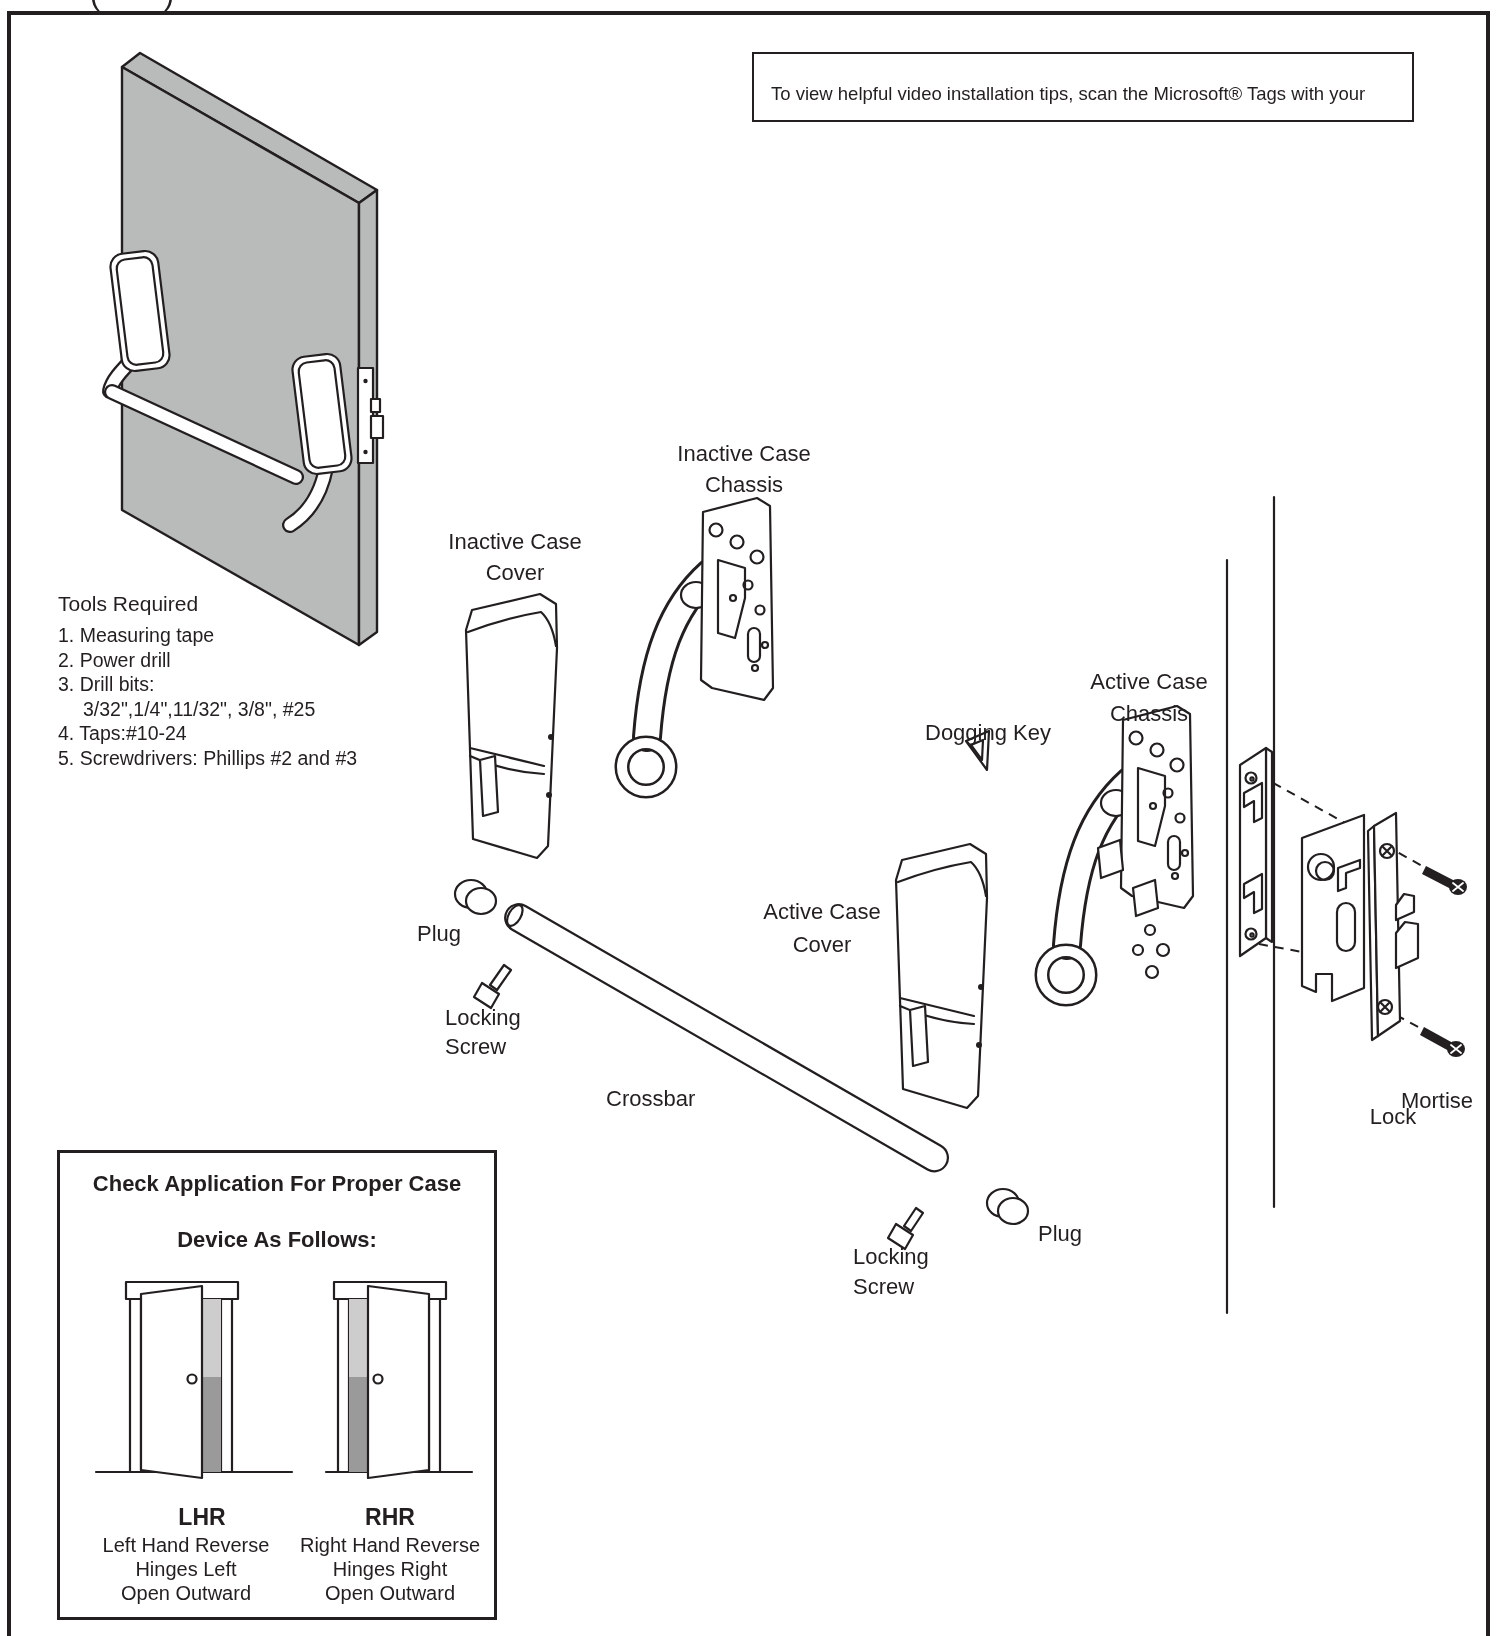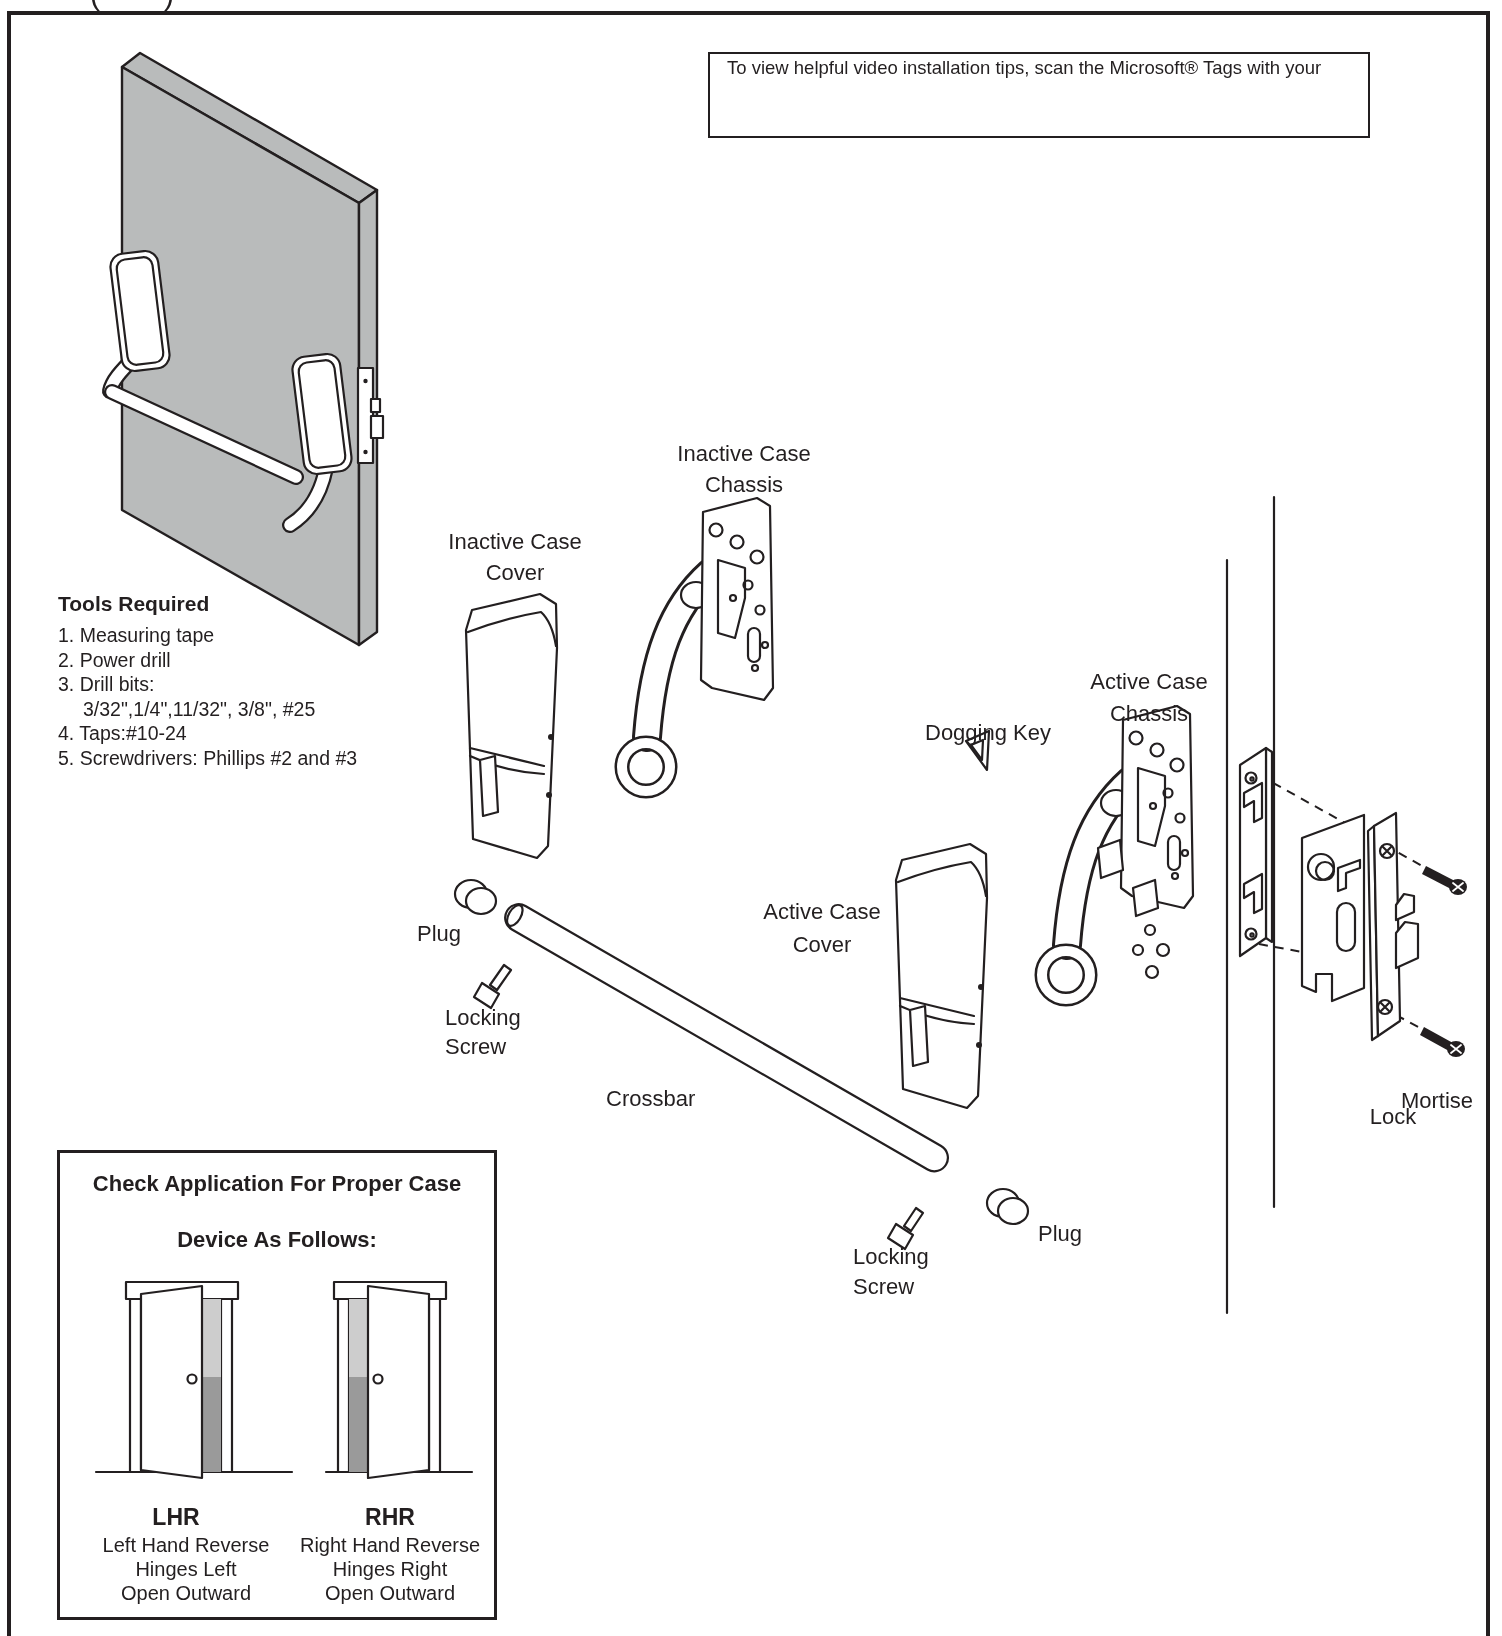--- a/index.html
+++ b/index.html
@@ -4,25 +4,25 @@
 <style>
   html,body{margin:0;padding:0;background:#fff;}
   body{font-family:"Liberation Sans","DejaVu Sans",sans-serif;color:#231f20;}
   #page{position:relative;width:1502px;height:1636px;overflow:hidden;background:#fff;}
   #page-border{position:absolute;left:7px;top:11px;width:1483px;height:1700px;
     border:4px solid #231f20;box-sizing:border-box;}
   .abs{position:absolute;white-space:nowrap;}
   .ctr{transform:translateX(-50%);text-align:center;}
   .lbl{font-size:22px;}
   .frag{font-size:30px;white-space:pre;letter-spacing:2px;}
-  #tip-box{position:absolute;left:708px;top:52px;width:662px;height:86px;
-    border:2.5px solid #231f20;box-sizing:border-box;padding:1px 0 0 17px;}
+  #tip-box{position:absolute;left:752px;top:52px;width:662px;height:70px;
+    border:2.5px solid #231f20;box-sizing:border-box;padding:27px 0 0 17px;}
   #tip-box div{font-size:18.5px;line-height:26px;}
   #tools{position:absolute;left:58px;top:592px;}
-  #tools .t-title{font-weight:bold;font-size:21px;margin-bottom:7px;}
+  #tools .t-title{font-weight:normal;font-size:21px;margin-bottom:7px;}
   #tools .t-item{font-size:19.5px;line-height:24.5px;}
   #tools .t-sub{padding-left:25px;}
   #hand-box{position:absolute;left:57px;top:1150px;width:440px;height:470px;
     border:3.5px solid #231f20;box-sizing:border-box;}
   .hd{font-weight:bold;font-size:22px;}
   .abbr{font-weight:bold;font-size:23px;}
   .hand-line{font-size:20px;}
   svg{position:absolute;left:0;top:0;}
   
   .ln{fill:none;stroke:#231f20;stroke-width:2.2;stroke-linecap:round;stroke-linejoin:round}
@@ -266,21 +266,21 @@
   <div class="abs lbl" style="left:853px;top:1244px;">Locking</div>
   <div class="abs lbl" style="left:853px;top:1274px;">Screw</div>
 
   <div class="abs ctr lbl" style="left:1393px;top:1088px;margin-left:44px;">Mortise</div>
   <div class="abs ctr lbl" style="left:1393px;top:1104px;">Lock</div>
 
   <div id="hand-box"></div>
   <div class="abs ctr hd" style="left:277px;top:1171px;">Check Application For Proper Case</div>
   <div class="abs ctr hd" style="left:277px;top:1227px;">Device As Follows:</div>
 
-  <div class="abs ctr abbr" style="left:176px;top:1504px;">LHR</div>
+  <div class="abs ctr abbr" style="left:202px;top:1504px;">LHR</div>
   <div class="abs ctr hand-line" style="left:186px;top:1534px;">Left Hand Reverse</div>
   <div class="abs ctr hand-line" style="left:186px;top:1558px;">Hinges Left</div>
   <div class="abs ctr hand-line" style="left:186px;top:1582px;">Open Outward</div>
 
   <div class="abs ctr abbr" style="left:390px;top:1504px;">RHR</div>
   <div class="abs ctr hand-line" style="left:390px;top:1534px;">Right Hand Reverse</div>
   <div class="abs ctr hand-line" style="left:390px;top:1558px;">Hinges Right</div>
   <div class="abs ctr hand-line" style="left:390px;top:1582px;">Open Outward</div>
 
 </div>

